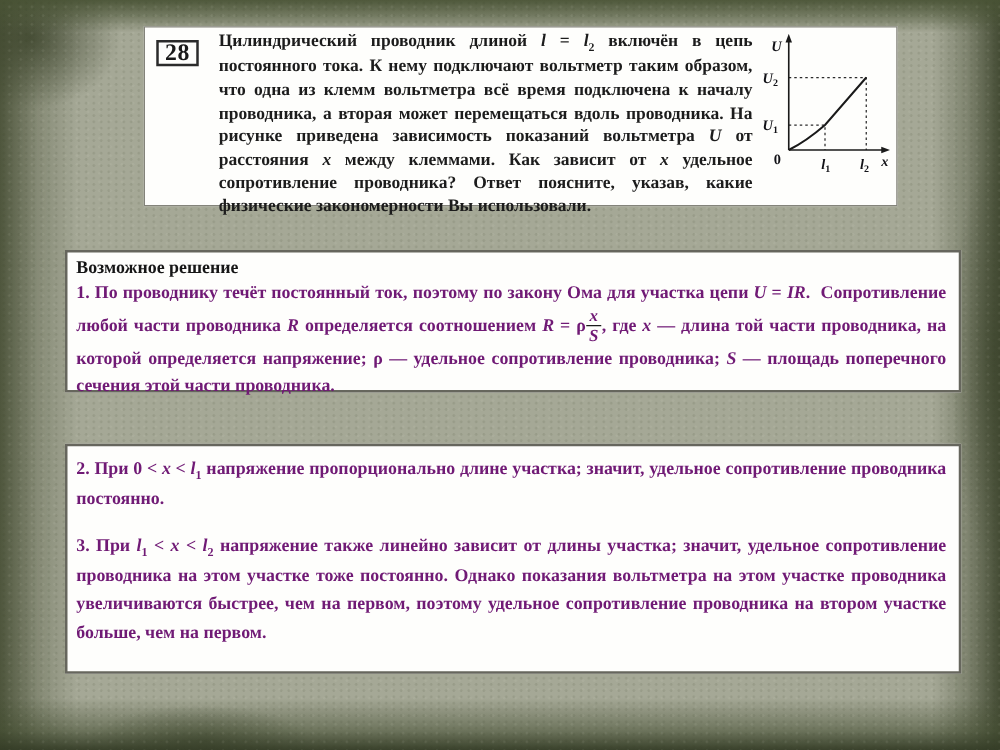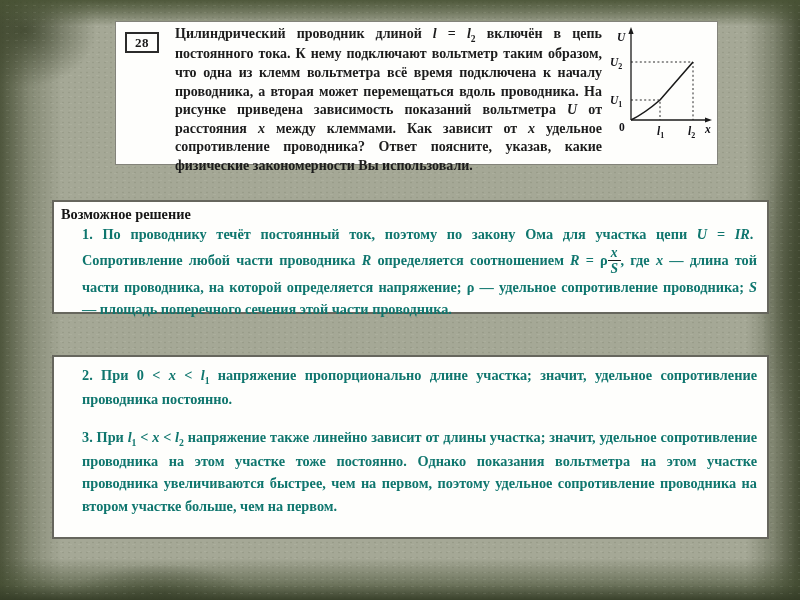--- a/index.html
+++ b/index.html
@@ -40,33 +40,33 @@
   .card {
     position:absolute; background:#fefefc; color:#1a1a1a;
   }
   .problem-box {
     left:115px; top:21px; width:603px; height:144px;
     border:1px solid #83837a;
   }
   .problem-number-box {
     position:absolute; left:9px; top:10px; width:34px; height:21px;
     border:2px solid #2b2b2b; display:flex; align-items:center; justify-content:center;
-    font-size:13px; font-weight:bold; letter-spacing:.5px;
+    font-size:19px; font-weight:bold; letter-spacing:.5px;
   }
   .problem-text {
     position:absolute; left:59px; top:3px; width:427px;
     font-size:14px; line-height:1.33; font-weight:bold;
     text-align:justify; color:#1c1c1c;
   }
   .graph-wrap { position:absolute; top:2px; right:2px; width:114px; height:126px; }
 
   .solution-box { border:2px solid #66665d; }
   .solution-box-1 { left:52px; top:200px; width:717px; height:114px; padding:4px 10px 0 7px; }
   .solution-box-2 { left:52px; top:355px; width:717px; height:184px; padding:7px 10px 0 7px; }
-  .solution-text { font-size:14.3px; line-height:1.575; font-weight:bold; text-align:justify; color:#0f766e;margin-left:21px; }
+  .solution-text { font-size:14.3px; line-height:1.575; font-weight:bold; text-align:justify; color:#701a75; }
   .solution-heading { font-size:14.3px; font-weight:bold; color:#161616; }
   .para-gap { margin-top:15px; }
 
   i { font-style:italic; }
   sub { font-size:.68em; }
 
   .frac { display:inline-block; text-align:center; vertical-align:-0.62em; line-height:1.0; font-size:.95em; }
   .frac .num { display:block; border-bottom:1.3px solid #1a1a1a; padding:0 3px 1px; }
   .frac .den { display:block; padding-top:1px; }
 

